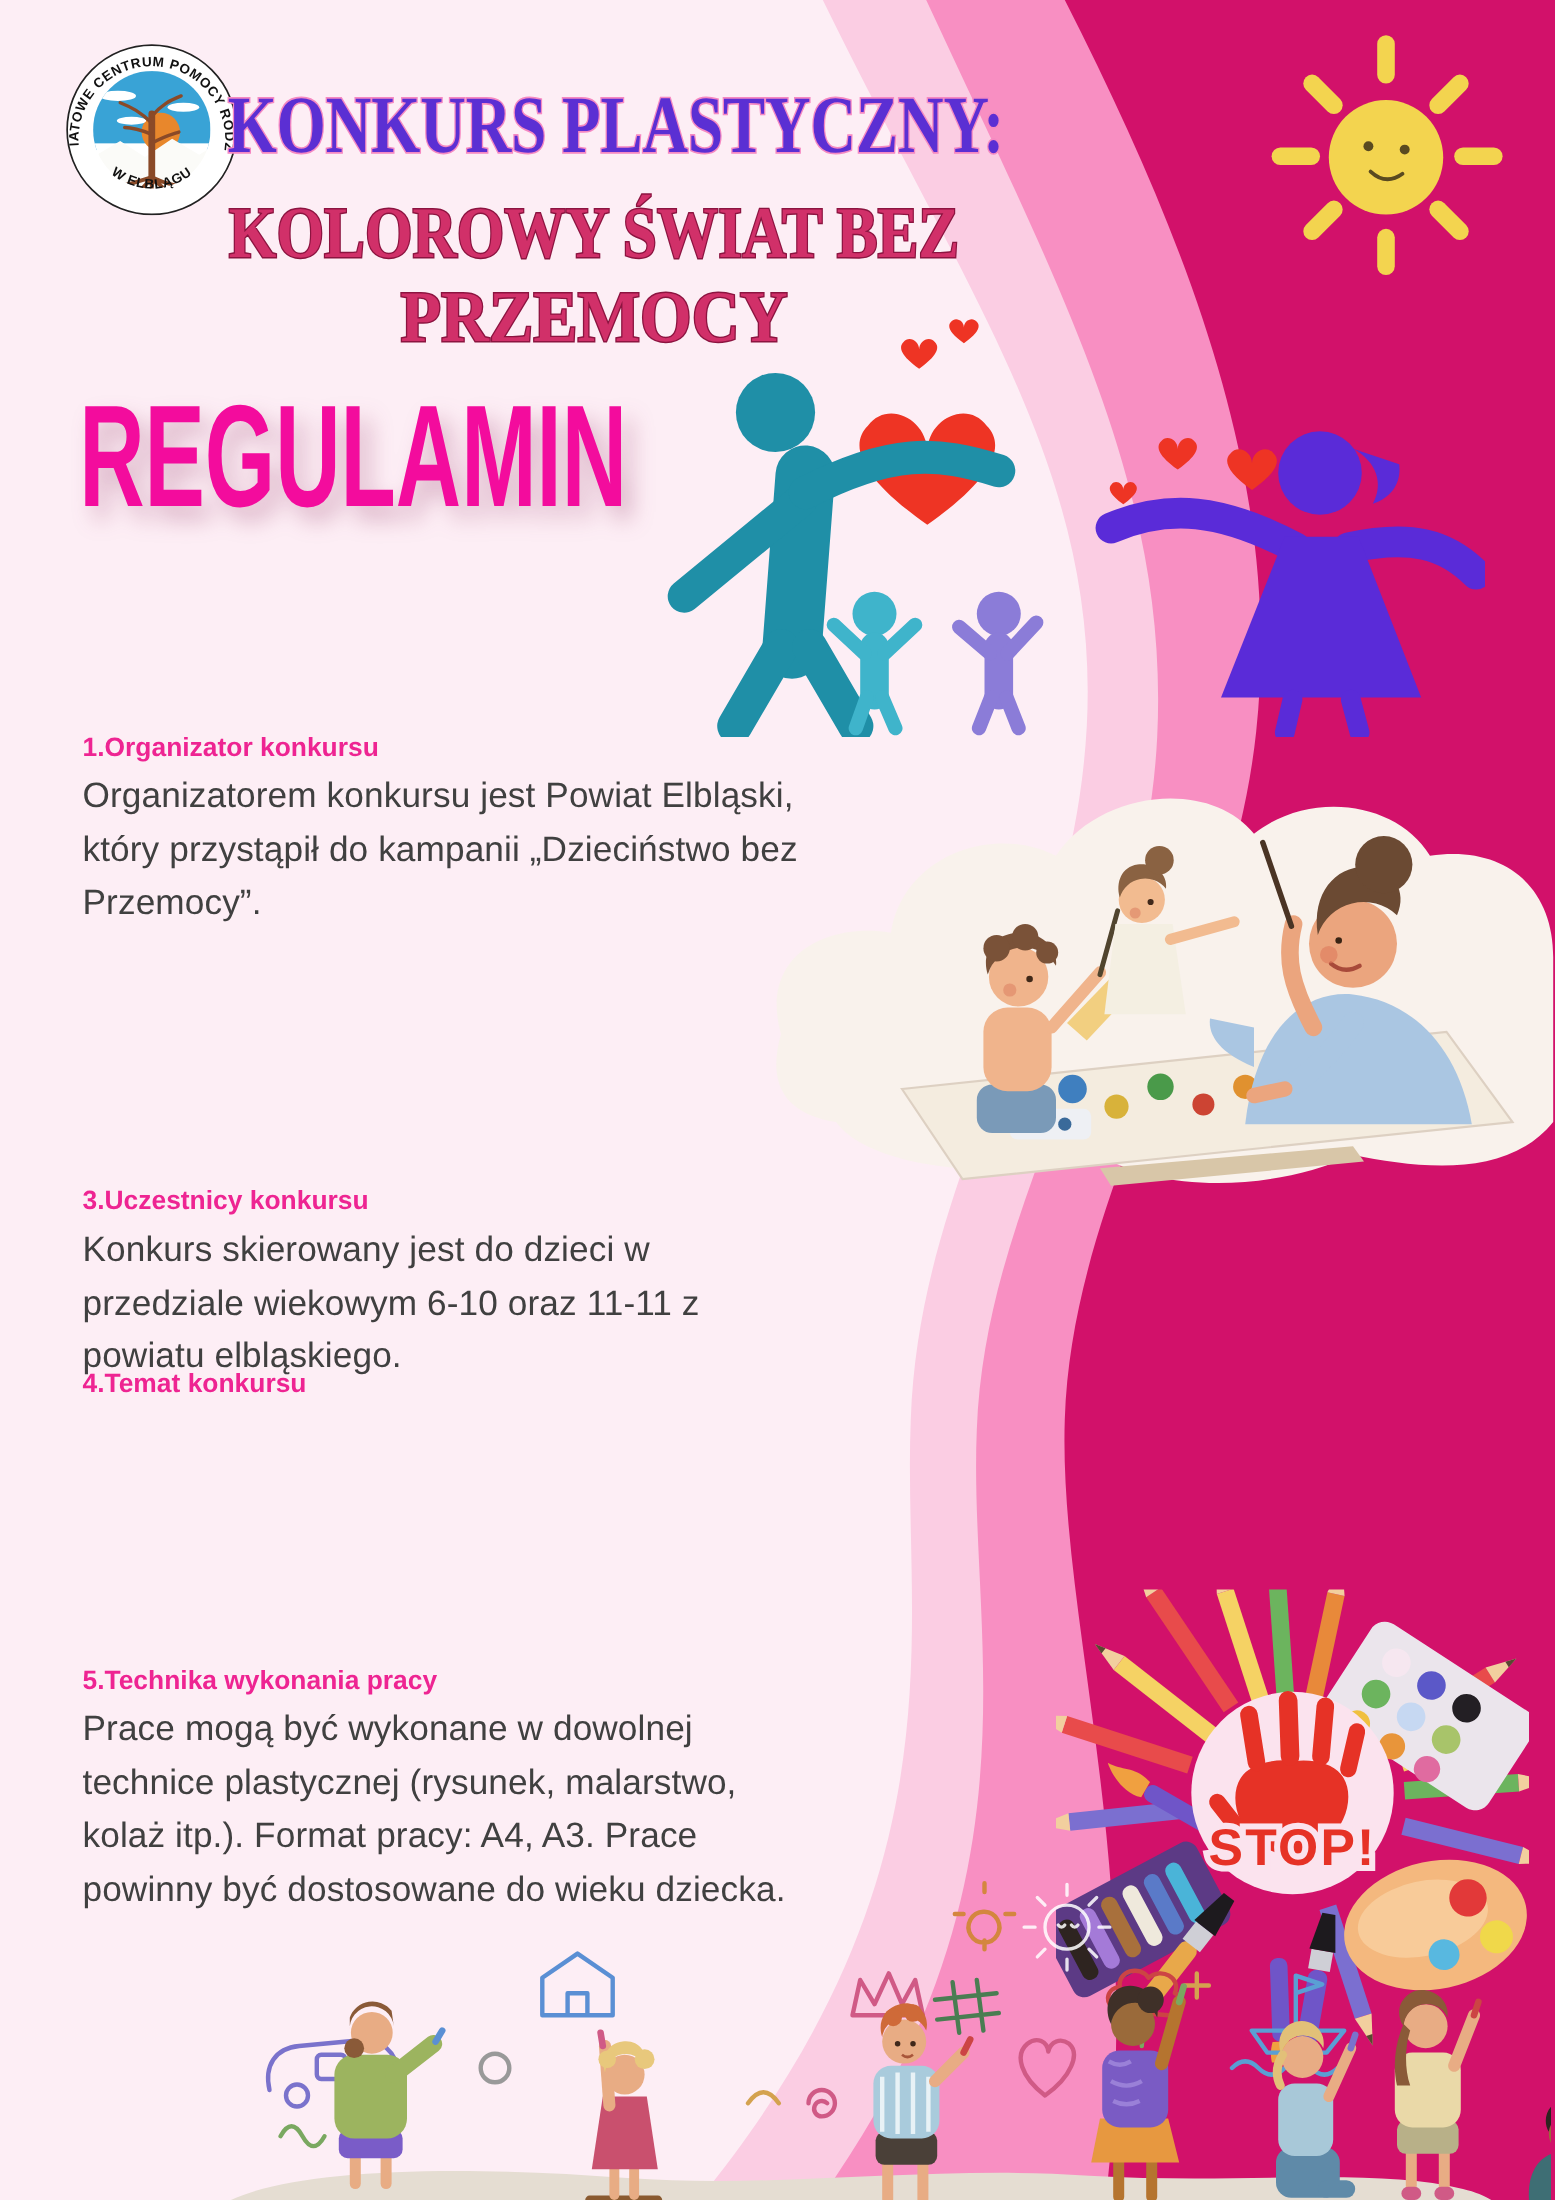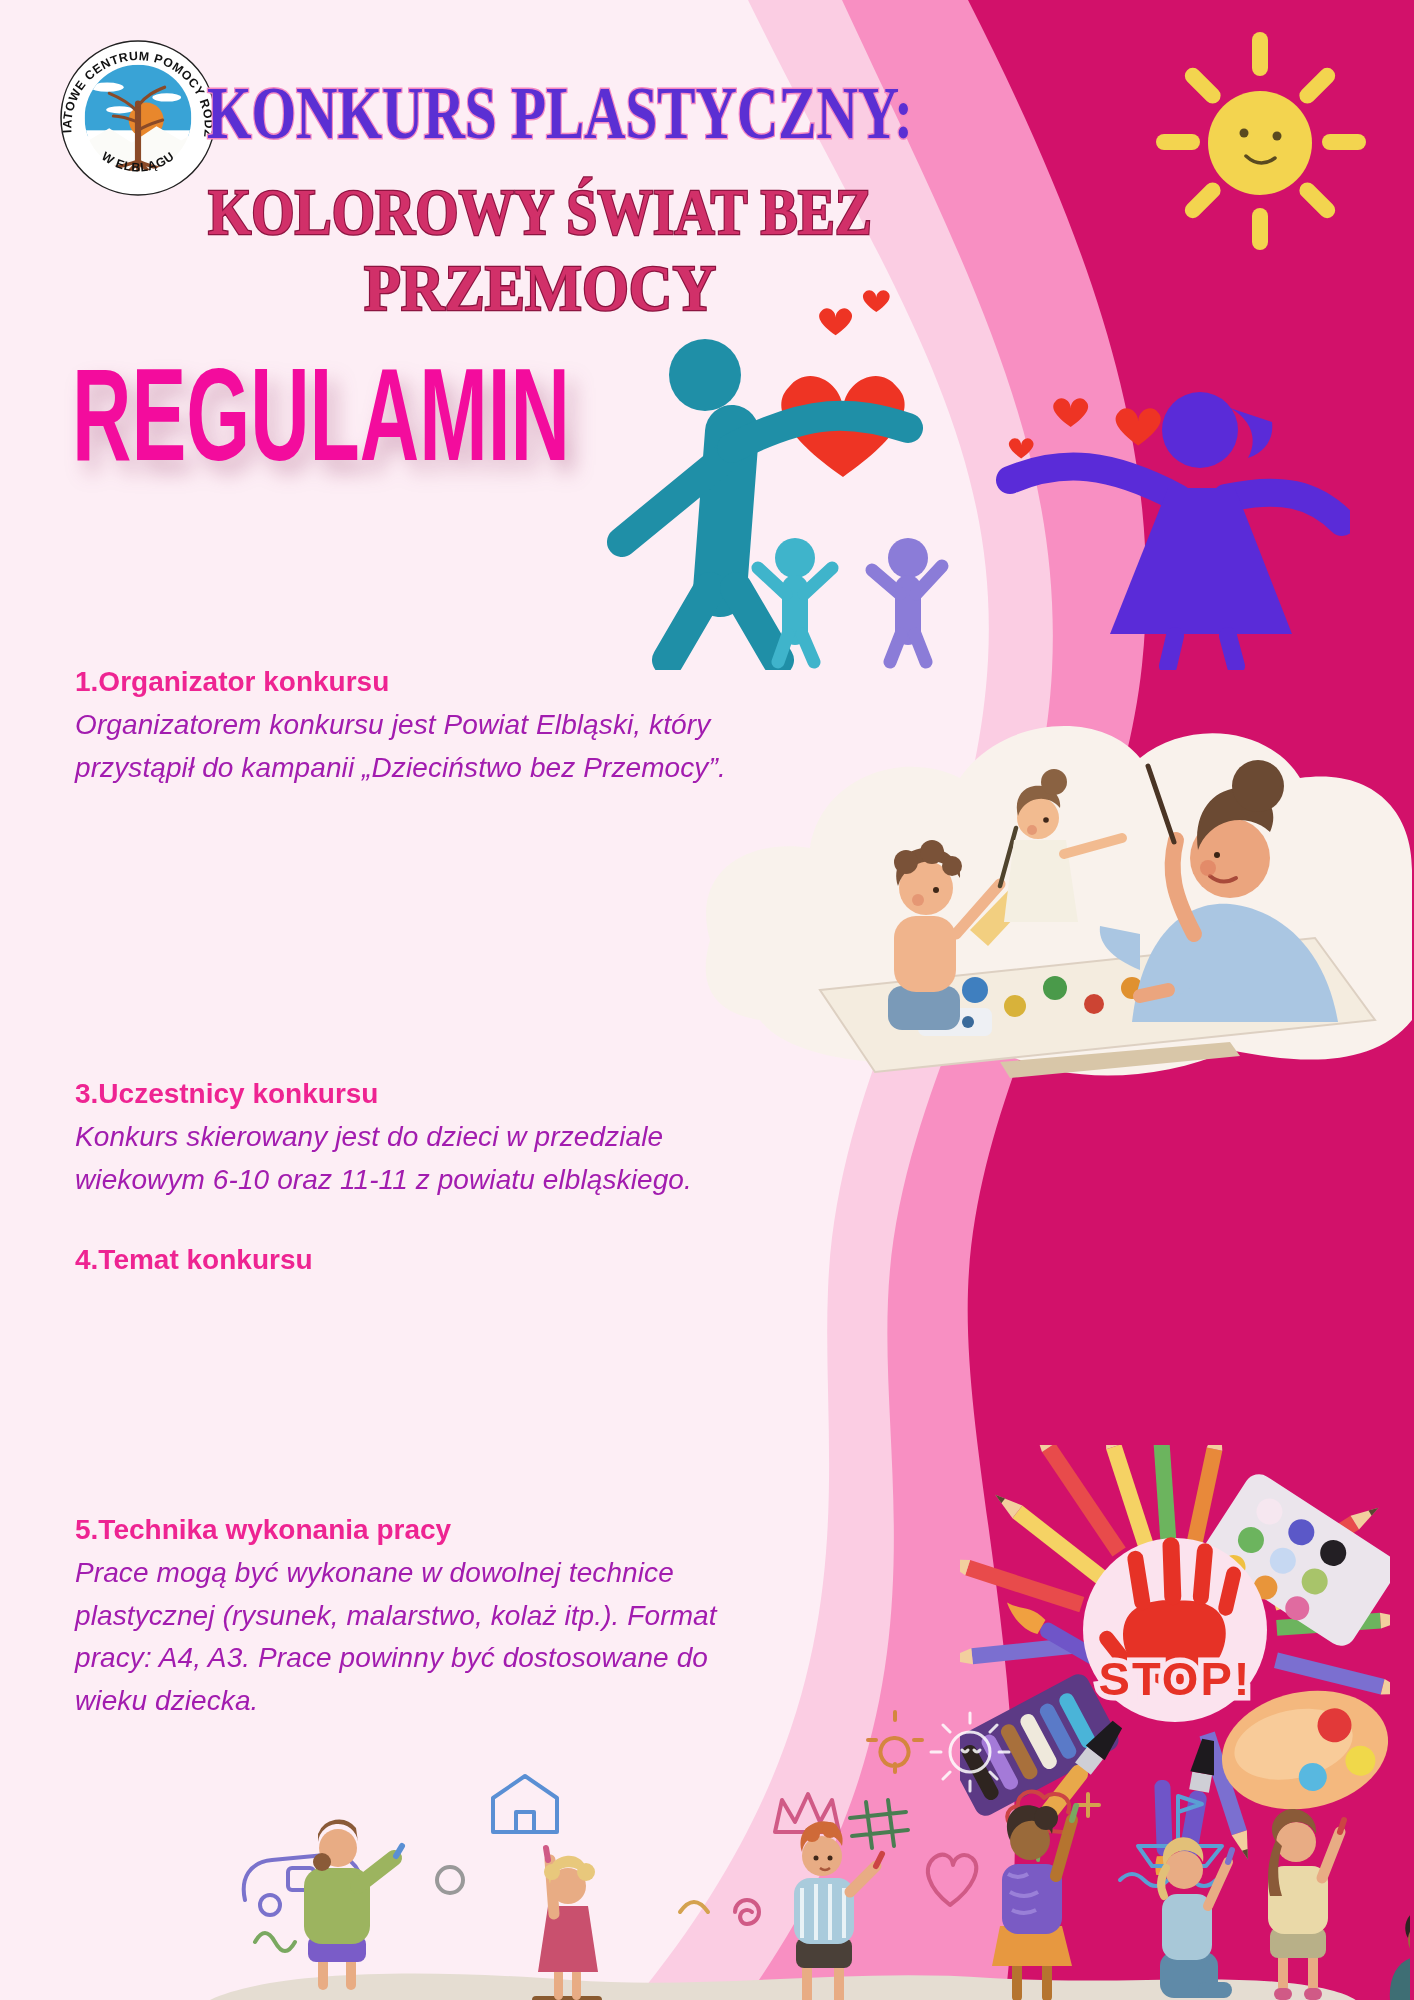--- a/index.html
+++ b/index.html
@@ -4,24 +4,24 @@
 <style>
   html,body{margin:0;padding:0;}
   body{font-family:"Liberation Sans",sans-serif;background:#888;}
   .poster{position:relative;width:1414px;height:2000px;background:#fdeef5;overflow:hidden;margin:0 auto;}
   .abs{position:absolute;}
   .title-svg text{font-family:"Liberation Serif",serif;font-weight:bold;}
   .regulamin-svg{filter:drop-shadow(9px 12px 10px rgba(140,40,90,.30));}
   .regulamin-svg text{font-family:"Liberation Sans",sans-serif;font-weight:bold;}
   .sections{position:absolute;left:75px;top:0;width:655px;}
   .section{position:absolute;left:0;width:655px;}
-  .sec-head{font-size:28px;font-weight:bold;color:#ee2492;line-height:1.3;}
+  .sec-head{font-size:24px;font-weight:bold;color:#ee2492;line-height:1.3;}
   .sec-head .num{color:#ee2492;}
   .section.num-dark .sec-head .num{color:#5c0f31;}
-  .sec-body{font-size:28px;line-height:1.52;color:#a21caf;margin-top:4px;letter-spacing:.1px;font-style:italic;}
+  .sec-body{font-size:32px;line-height:1.52;color:#404040;margin-top:4px;letter-spacing:.1px;}
   .logo-arc{font-size:12px;font-weight:bold;letter-spacing:.6px;fill:#111;font-family:"Liberation Sans",sans-serif;}
   .stop-text{font-family:"Liberation Sans",sans-serif;font-weight:bold;letter-spacing:2px;}
   .doodle{fill:none;stroke-linecap:round;stroke-linejoin:round;}
 </style>
 </head>
 <body>
 
 <div class="poster">
 
   <svg class="abs" style="left:0;top:0" width="1414" height="2000" viewBox="0 0 1414 2000">

